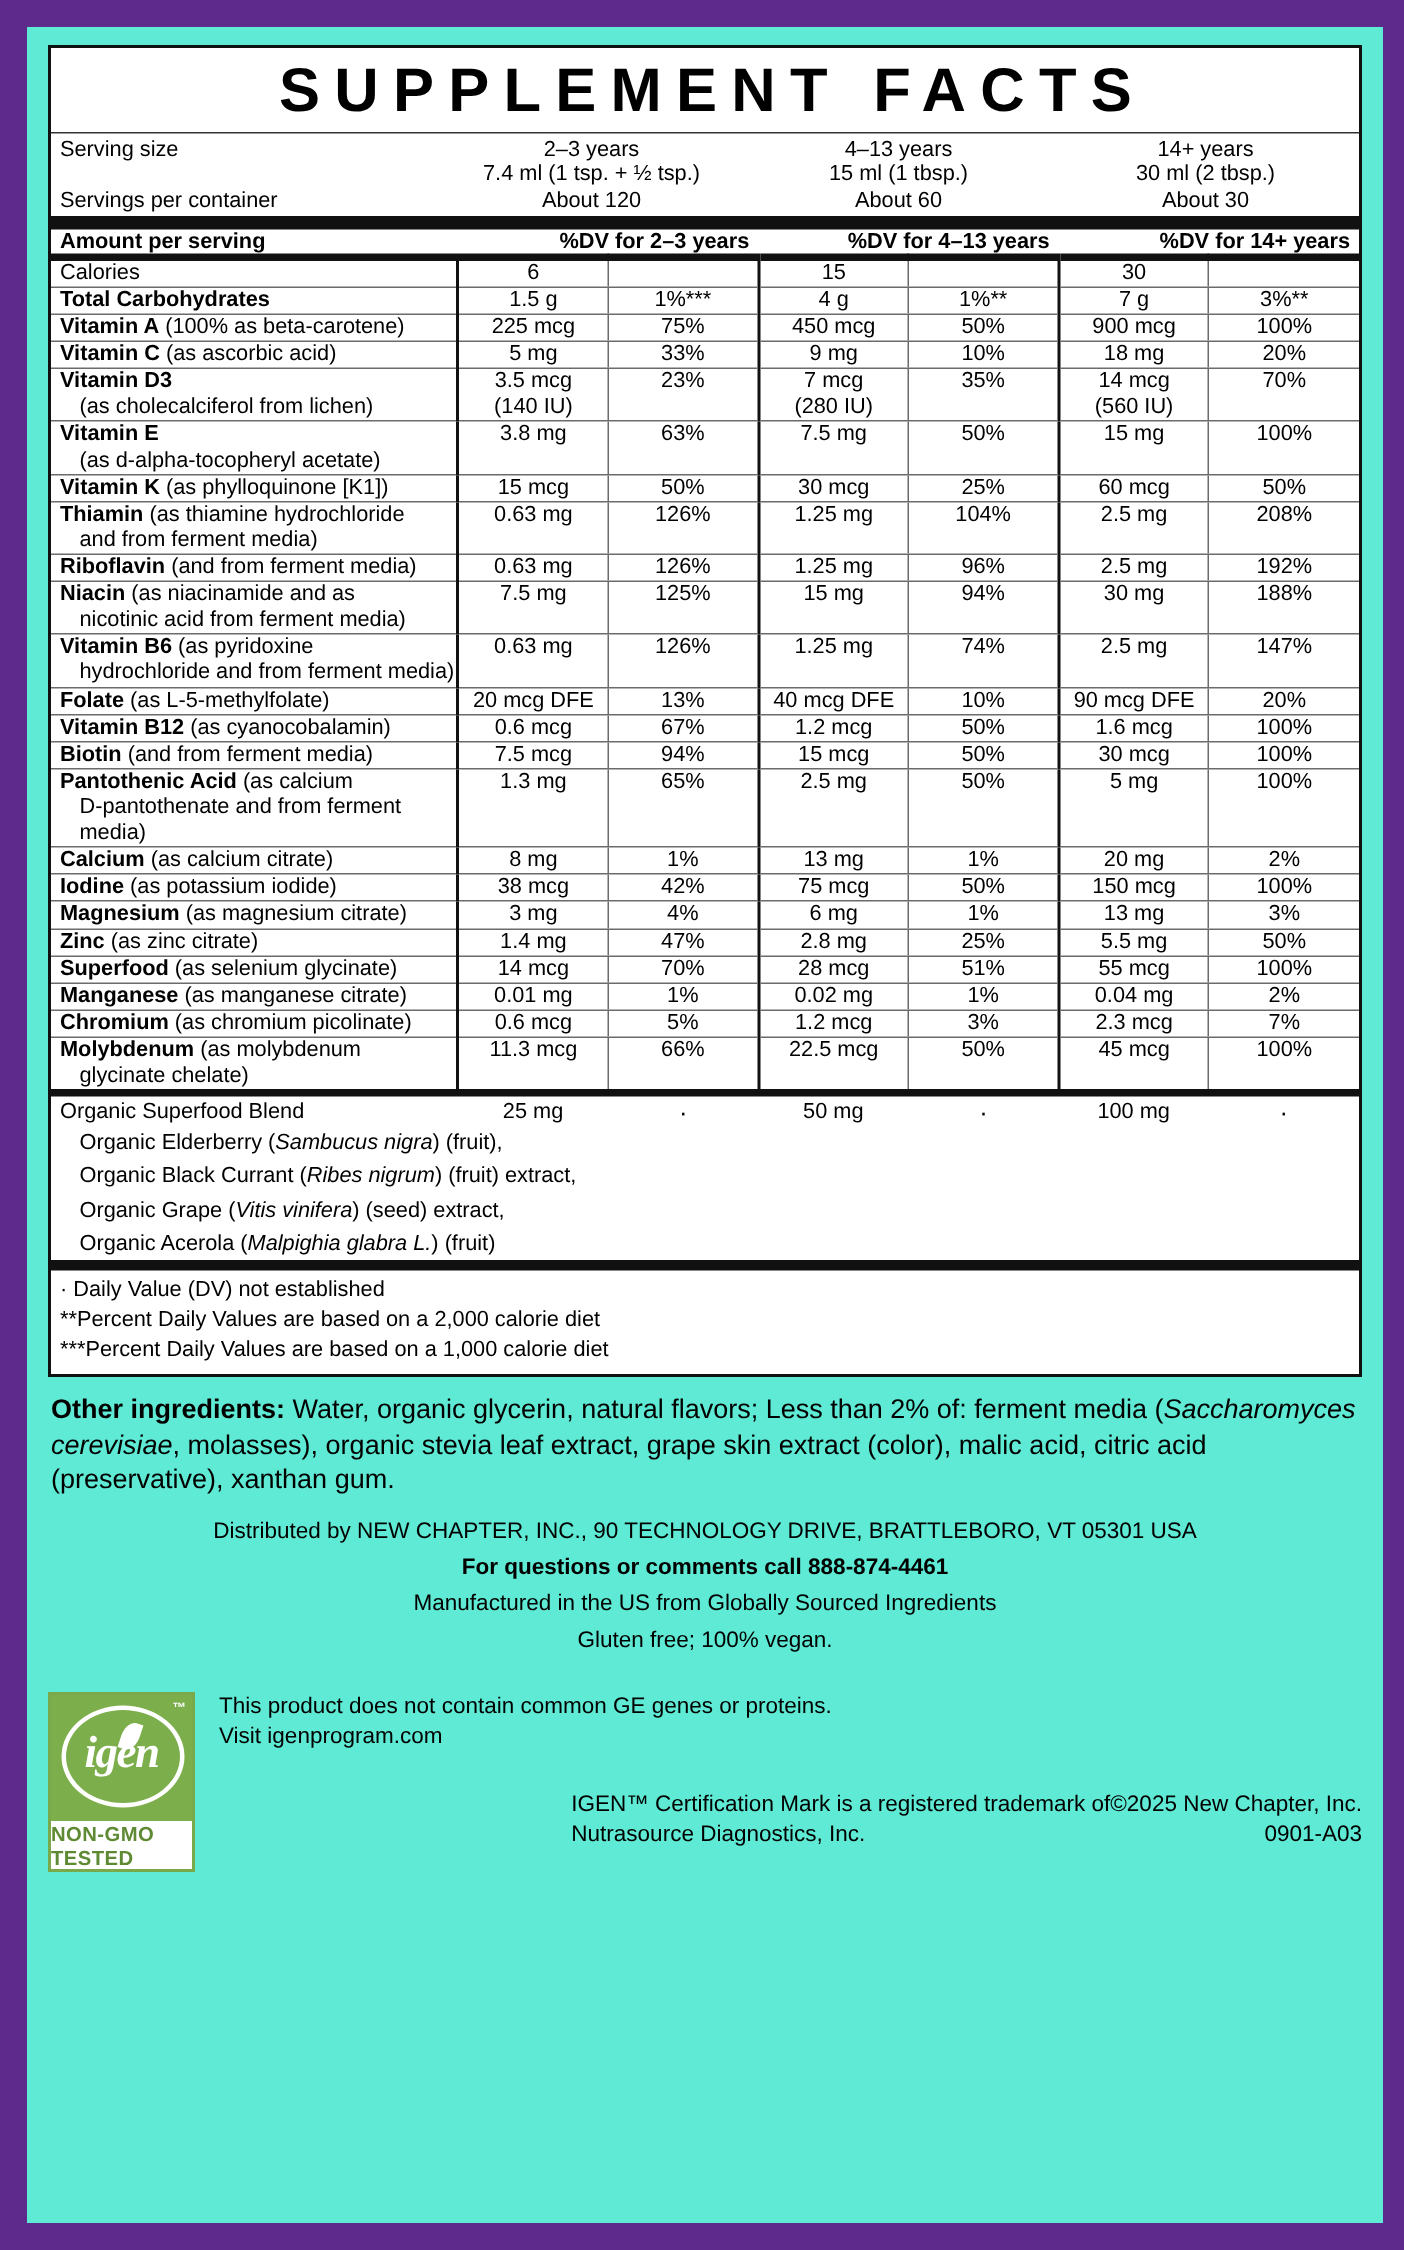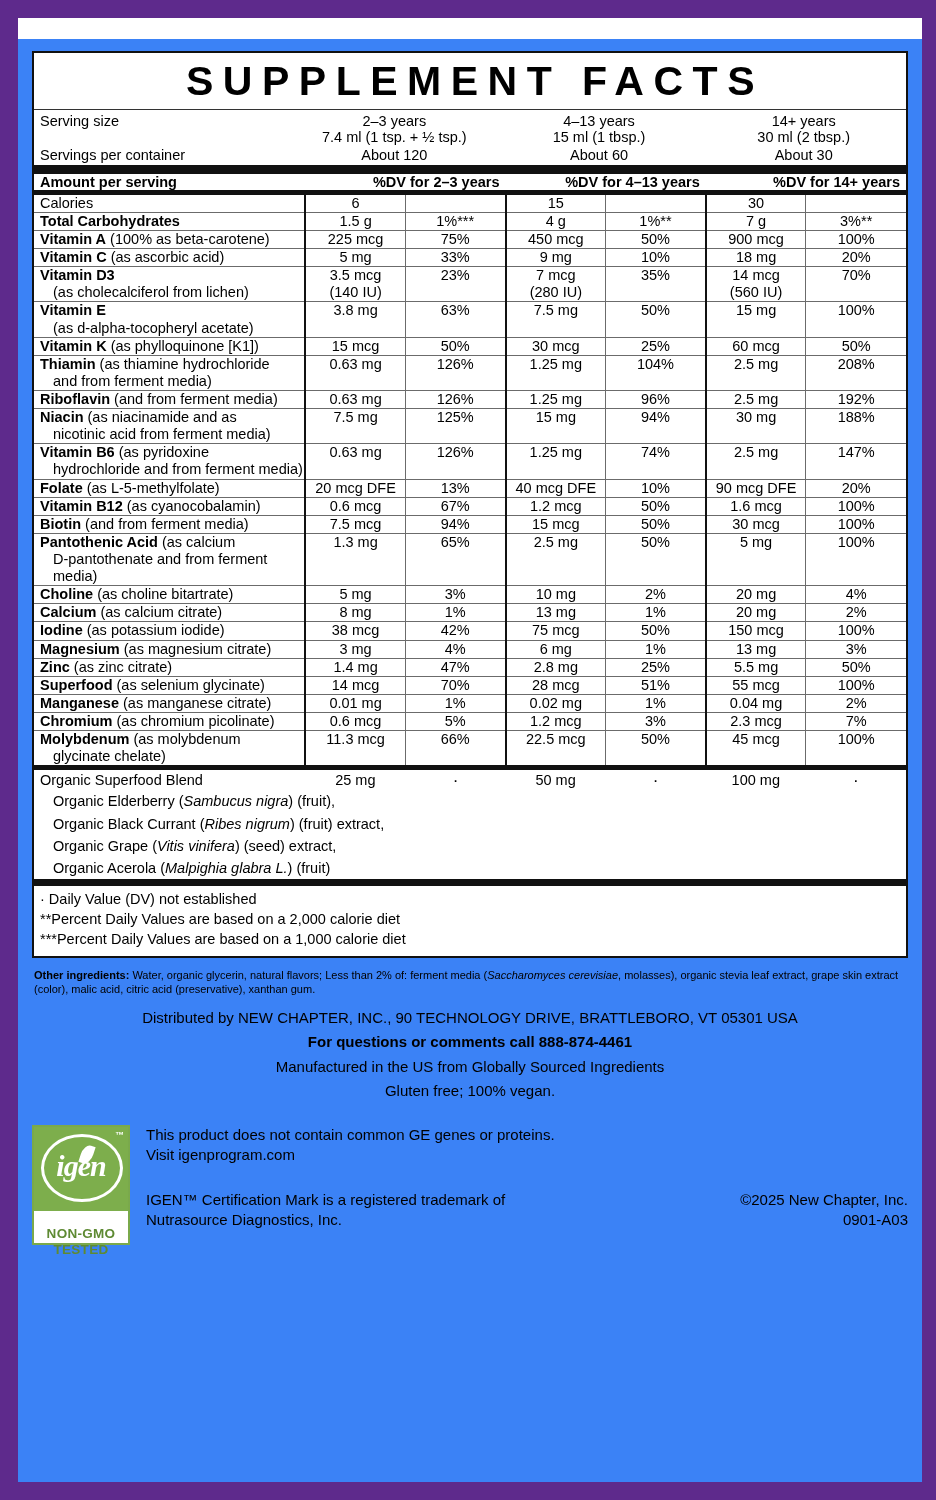--- a/index.html
+++ b/index.html
@@ -12,23 +12,22 @@
     position: relative;
     width: 936px; height: 1500px;
     background: #ffffff;
     border: 18px solid #5E2A8C;
     border-right-width: 14px;
     overflow: hidden;
   }
   #sheet {
     position: absolute;
     left: 0; top: 0; right: 0; bottom: 0;
-    background: #3b82f6;
+    background: #5eead4;
     padding: 12px 14px 8px 14px;
-    margin-top: 21px;
   }
 
   
   .sf-panel {
     border: 2px solid #111;
     padding: 0;
     background: #fff;
   }
   .sf-title {
     font-size: 41px;
@@ -95,21 +94,21 @@
   table.blend td { padding: 2px 0 1px 0; vertical-align: top; }
   .blend-title { font-weight: 400; padding-left: 6px !important; }
   .blend-ing { padding-left: 19px !important; line-height: 1.33; }
   .blend-ing i { font-style: italic; }
   .dot { text-align: center; font-size: 17px; line-height: 1; }
 
   .footnotes { padding: 4px 0 6px 6px; font-size: 14.5px; line-height: 1.36; }
 
   
   .other-ing {
-    font-size: 11px;
+    font-size: 18px;
     line-height: 1.3;
     padding: 10px 2px 0 2px;
     color: #000;
   }
   .other-ing b { font-weight: 700; }
   .other-ing i { font-style: italic; }
 
   .addr {
     text-align: center;
     font-size: 15px;
@@ -165,36 +164,36 @@
     transform: rotate(18deg);
   }
   .igen-tm {
     position: absolute;
     right: 4px; top: 3px;
     color: #fff; font-size: 9px; font-weight: 700;
   }
   .igen-bot {
     height: 32px;
     background: #fff;
-    text-align: center;
-    padding-top: 15px;
+    text-align: left;
+    padding-top: 1px;
   }
   .igen-bot span {
     display: block;
     color: #5E8A33;
     font-size: 13.5px;
     font-weight: 700;
     line-height: 1.16;
     letter-spacing: .3px;
   }
   .igen-text { padding-left: 16px; flex: 1; }
   .igen-l1 { font-size: 15px; line-height: 1.33; color: #000; }
   .igen-l2 {
     display: flex;
-    justify-content: space-between;
+    justify-content: flex-end;
     font-size: 15px;
     line-height: 1.33;
     padding-top: 25px;
     color: #000;
   }
   .igen-l2 .right { text-align: right; white-space: nowrap; }
 </style>
 </head>
 <body>
 
@@ -380,29 +379,20 @@
               <td class="dv">100%</td>
             </tr>
             <tr class="r">
               <td class="nm"><b>Pantothenic Acid</b> (as calcium<span class="sub">D-pantothenate and from ferment media)</span></td>
               <td class="amt">1.3 mg</td>
               <td class="dv">65%</td>
               <td class="amt">2.5 mg</td>
               <td class="dv">50%</td>
               <td class="amt">5 mg</td>
               <td class="dv">100%</td>
-            </tr>
-            <tr class="r">
-              <td class="nm"><b>Choline</b> (as choline bitartrate)</td>
-              <td class="amt">5 mg</td>
-              <td class="dv">3%</td>
-              <td class="amt">10 mg</td>
-              <td class="dv">2%</td>
-              <td class="amt">20 mg</td>
-              <td class="dv">4%</td>
             </tr>
             <tr class="r">
               <td class="nm"><b>Calcium</b> (as calcium citrate)</td>
               <td class="amt">8 mg</td>
               <td class="dv">1%</td>
               <td class="amt">13 mg</td>
               <td class="dv">1%</td>
               <td class="amt">20 mg</td>
               <td class="dv">2%</td>
             </tr>

